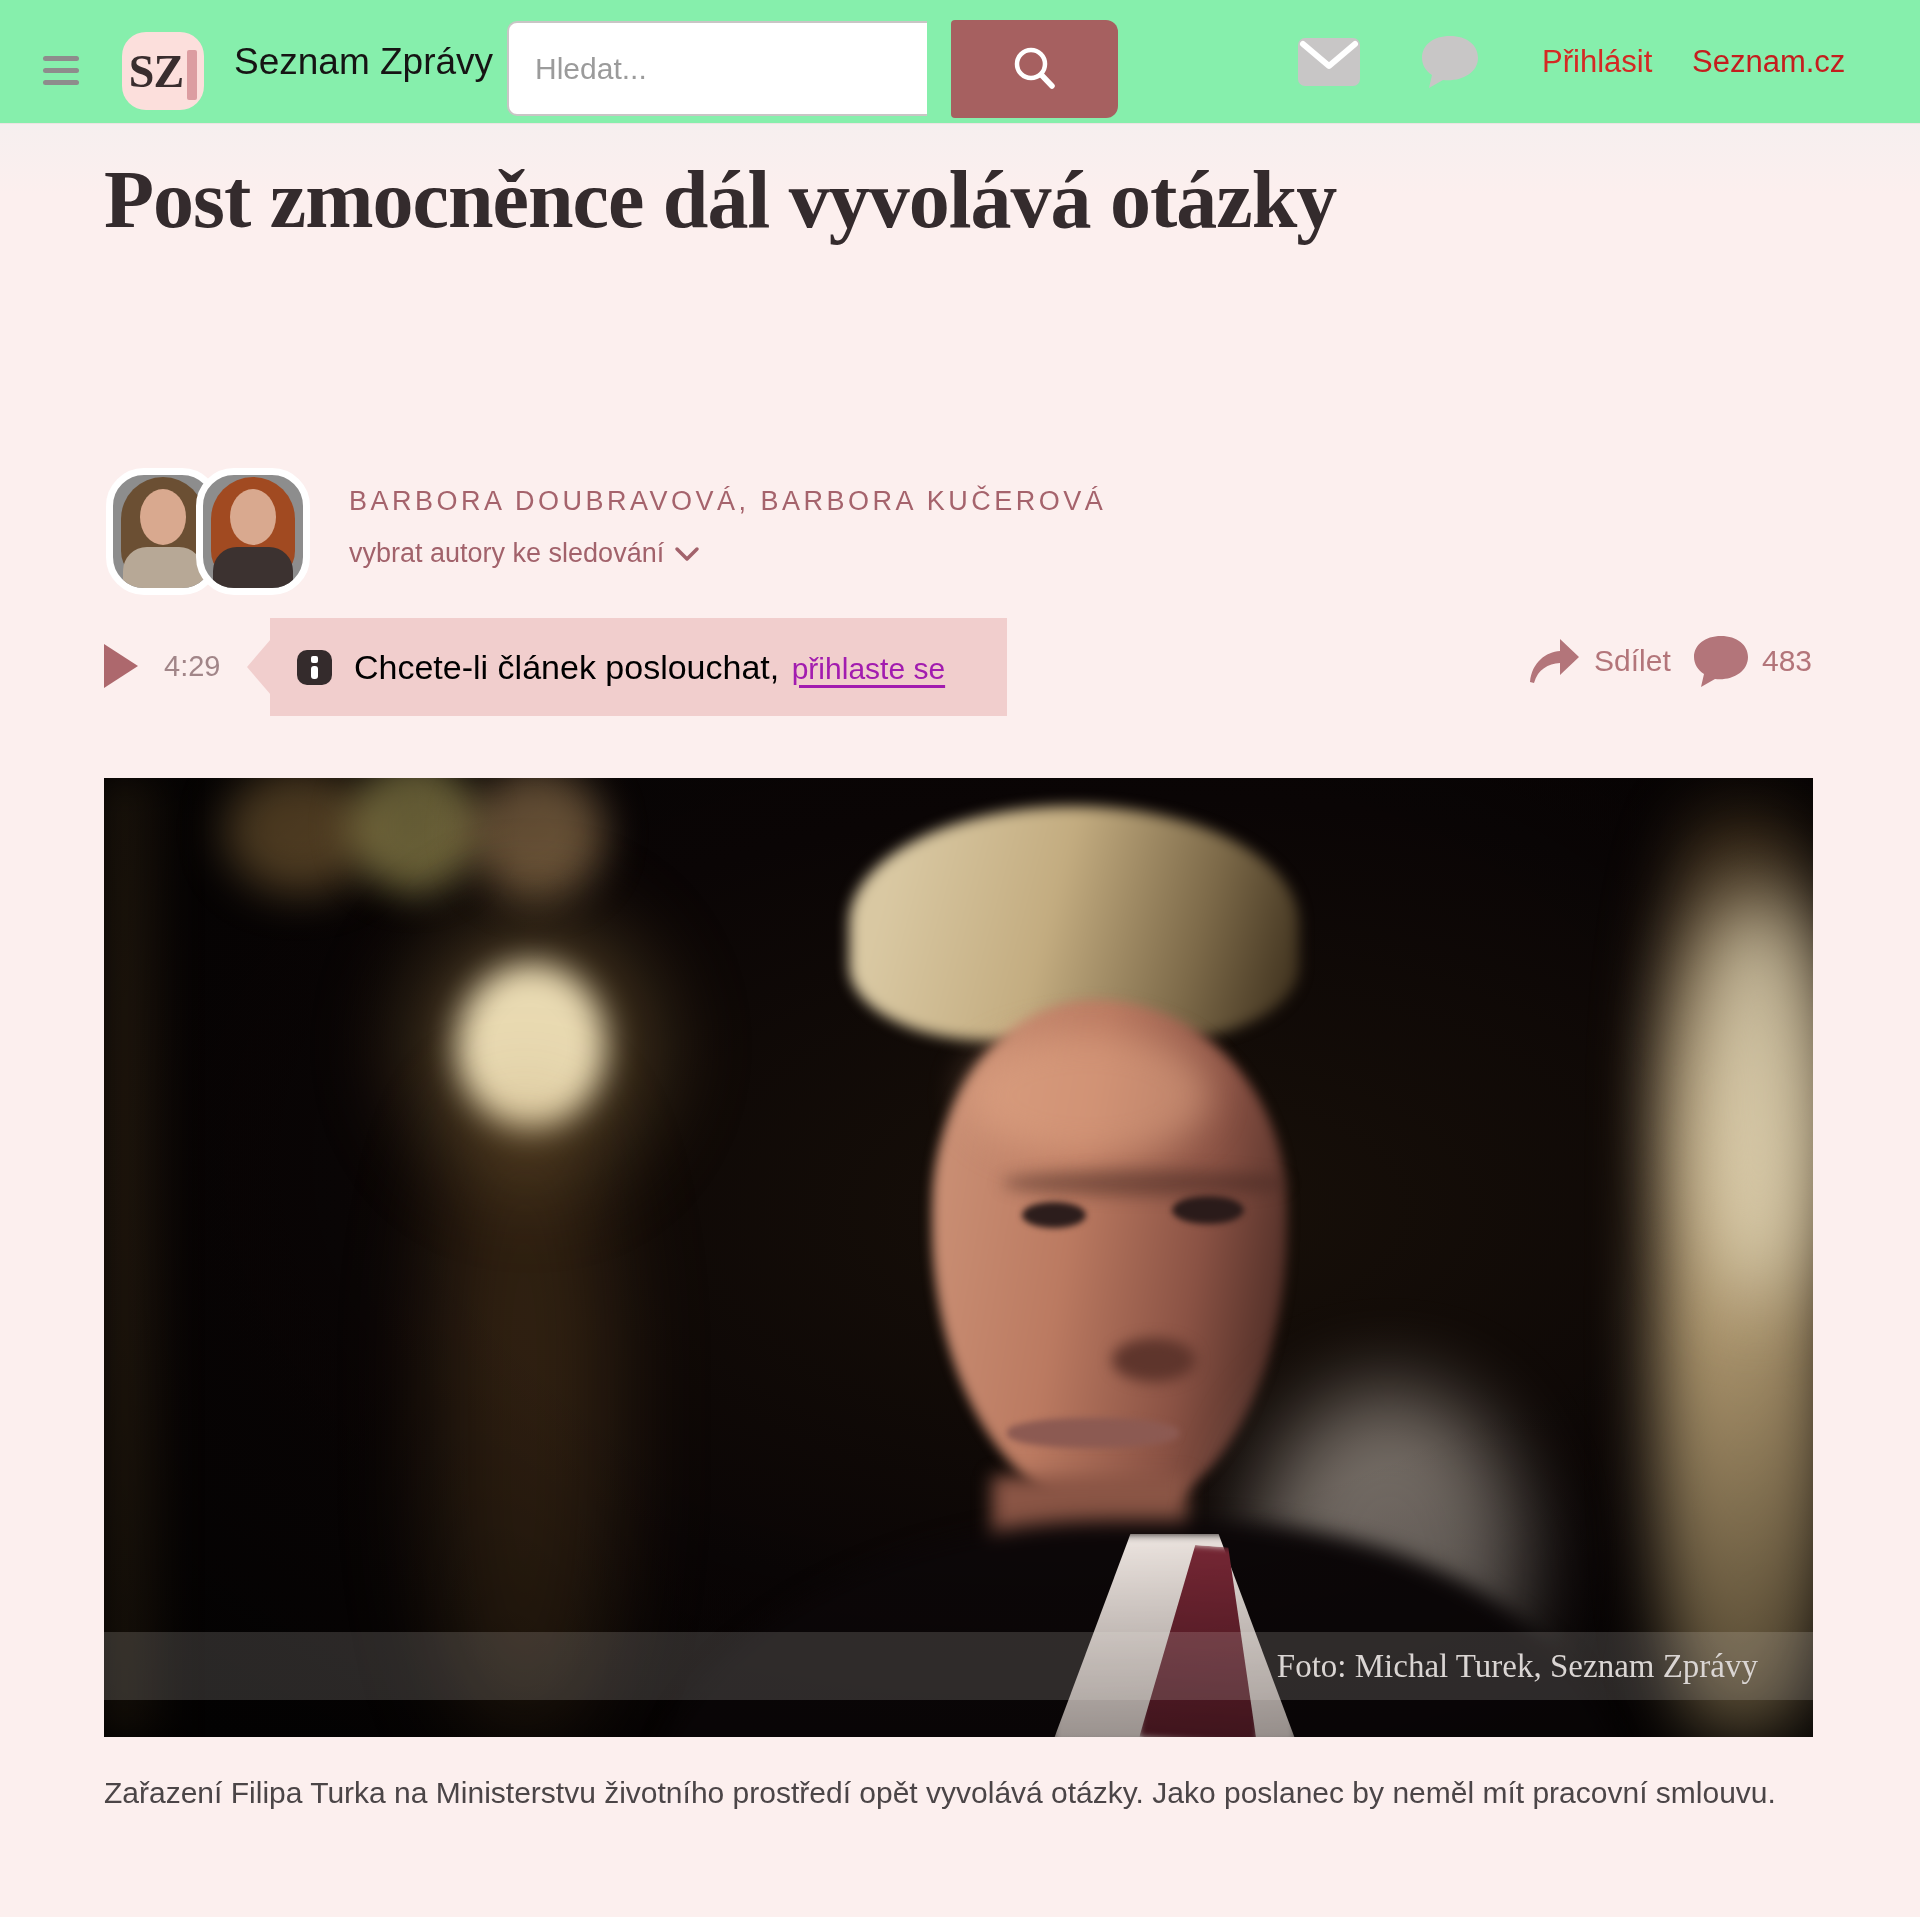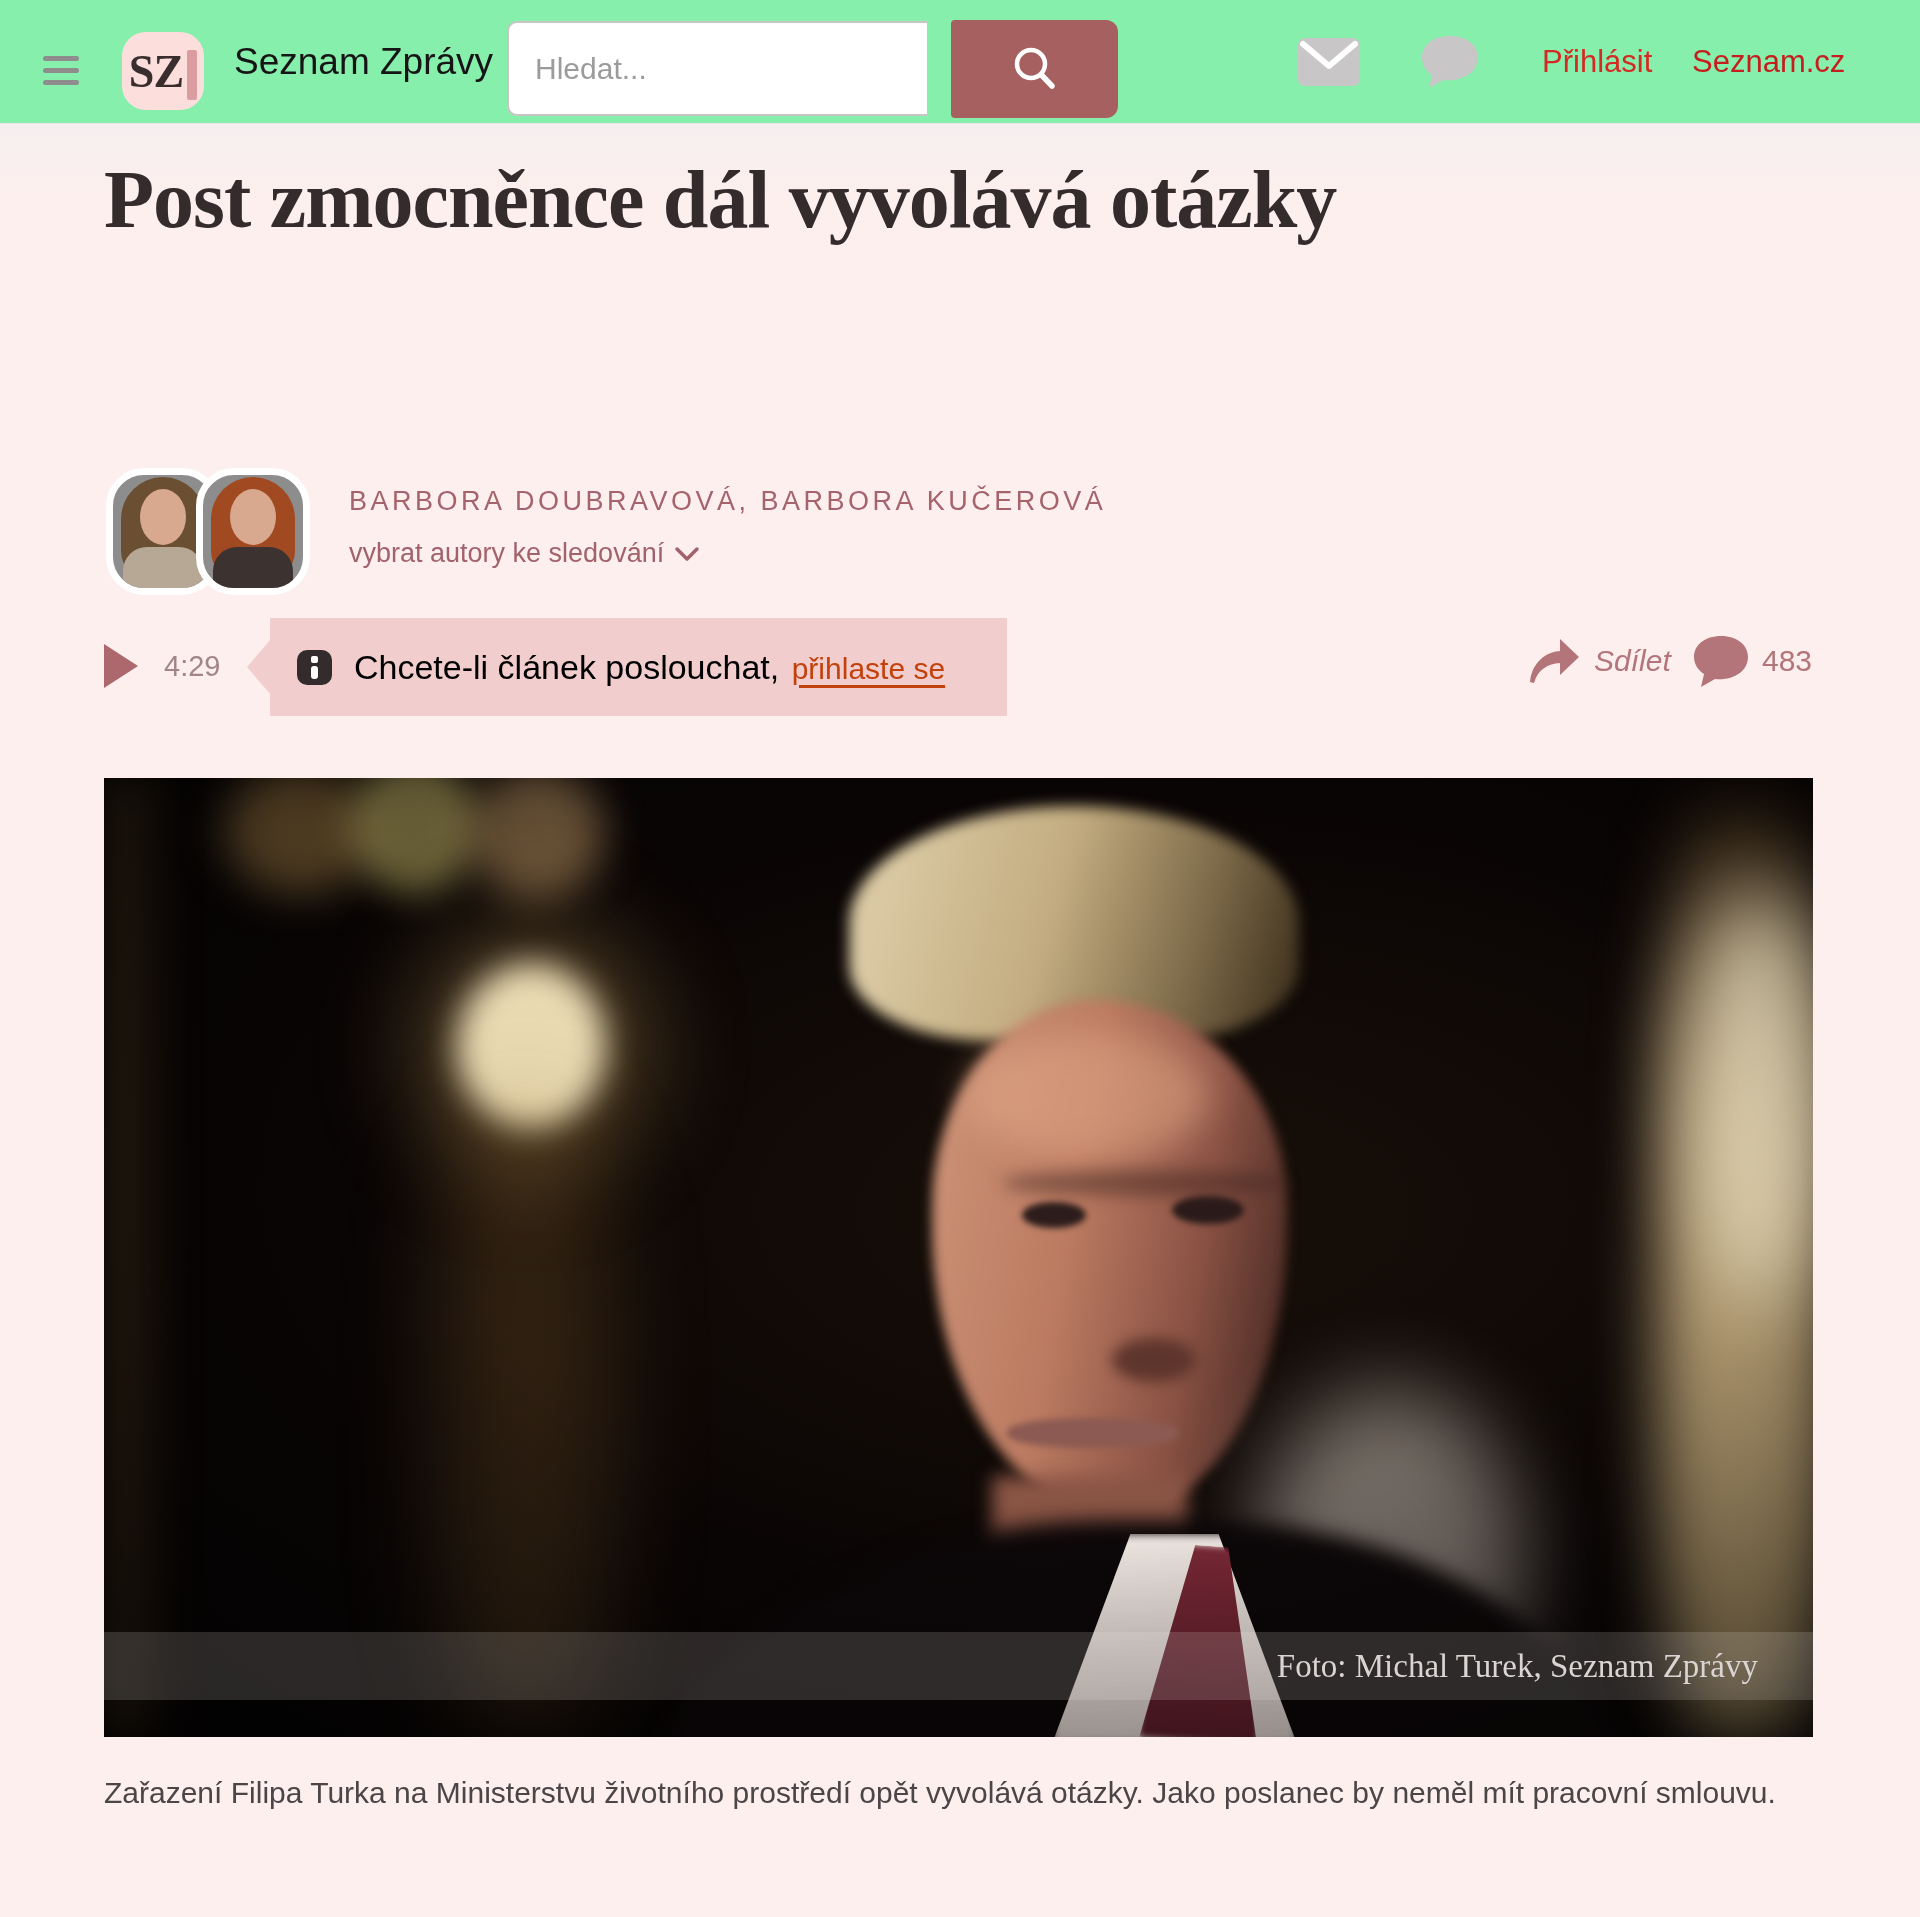--- a/index.html
+++ b/index.html
@@ -44,24 +44,24 @@
 
   
   .play-btn{position:absolute;left:104px;top:644px;width:0;height:0;border-top:22px solid transparent;border-bottom:22px solid transparent;border-left:34px solid #ad686d;cursor:pointer;}
   .audio-time{position:absolute;left:164px;top:650px;font-size:29px;color:#a18588;}
   .notice-notch{position:absolute;left:247px;top:639px;width:0;height:0;border-top:28px solid transparent;border-bottom:28px solid transparent;border-right:24px solid #f1cecd;}
   .notice-box{position:absolute;left:270px;top:618px;width:737px;height:98px;background:#f1cecd;display:flex;align-items:center;padding-left:27px;box-sizing:border-box;gap:22px;}
   .info-icon{width:35px;height:35px;background:#342b2c;border-radius:10px;position:relative;flex:0 0 auto;}
   .info-icon::before{content:"";position:absolute;left:14px;top:6px;width:7px;height:7px;background:#fff;border-radius:2px;}
   .info-icon::after{content:"";position:absolute;left:14px;top:16px;width:7px;height:13px;background:#fff;border-radius:3px;}
   .notice-text{font-size:34px;color:#000000;}
-  .notice-link{font-size:30px;color:#c2410c;text-decoration:underline;text-underline-offset:6px;cursor:pointer;margin-left:8px;}
-
-  
-  .share-btn{position:absolute;left:1526px;top:636px;display:flex;align-items:center;gap:12px;cursor:pointer;color:#b3757a;font-size:30px;font-style:italic;}
+  .notice-link{font-size:30px;color:#a21caf;text-decoration:underline;text-underline-offset:6px;cursor:pointer;margin-left:8px;}
+
+  
+  .share-btn{position:absolute;left:1526px;top:636px;display:flex;align-items:center;gap:12px;cursor:pointer;color:#b3757a;font-size:30px;}
   .comments-btn{position:absolute;left:1692px;top:634px;display:flex;align-items:center;gap:12px;cursor:pointer;color:#b3757a;font-size:30px;}
 
   
   .photo{position:absolute;left:104px;top:778px;width:1709px;height:959px;background:#070404;overflow:hidden;}
   .photo div{position:absolute;}
   .ph-base{inset:0;background:radial-gradient(ellipse at 62% 45%, #181009 0%, #0a0505 55%, #050303 100%);}
   .edge-col{left:0;top:0;width:75px;height:959px;background:linear-gradient(90deg,rgba(135,100,50,.35),rgba(135,100,50,0));filter:blur(18px);}
   .bokeh1{left:120px;top:-10px;width:150px;height:125px;border-radius:50%;background:rgba(175,135,75,.55);filter:blur(22px);}
   .bokeh2{left:245px;top:-20px;width:130px;height:135px;border-radius:50%;background:rgba(198,183,105,.6);filter:blur(18px);}
   .bokeh3{left:365px;top:-10px;width:135px;height:130px;border-radius:50%;background:rgba(212,168,112,.5);filter:blur(20px);}

